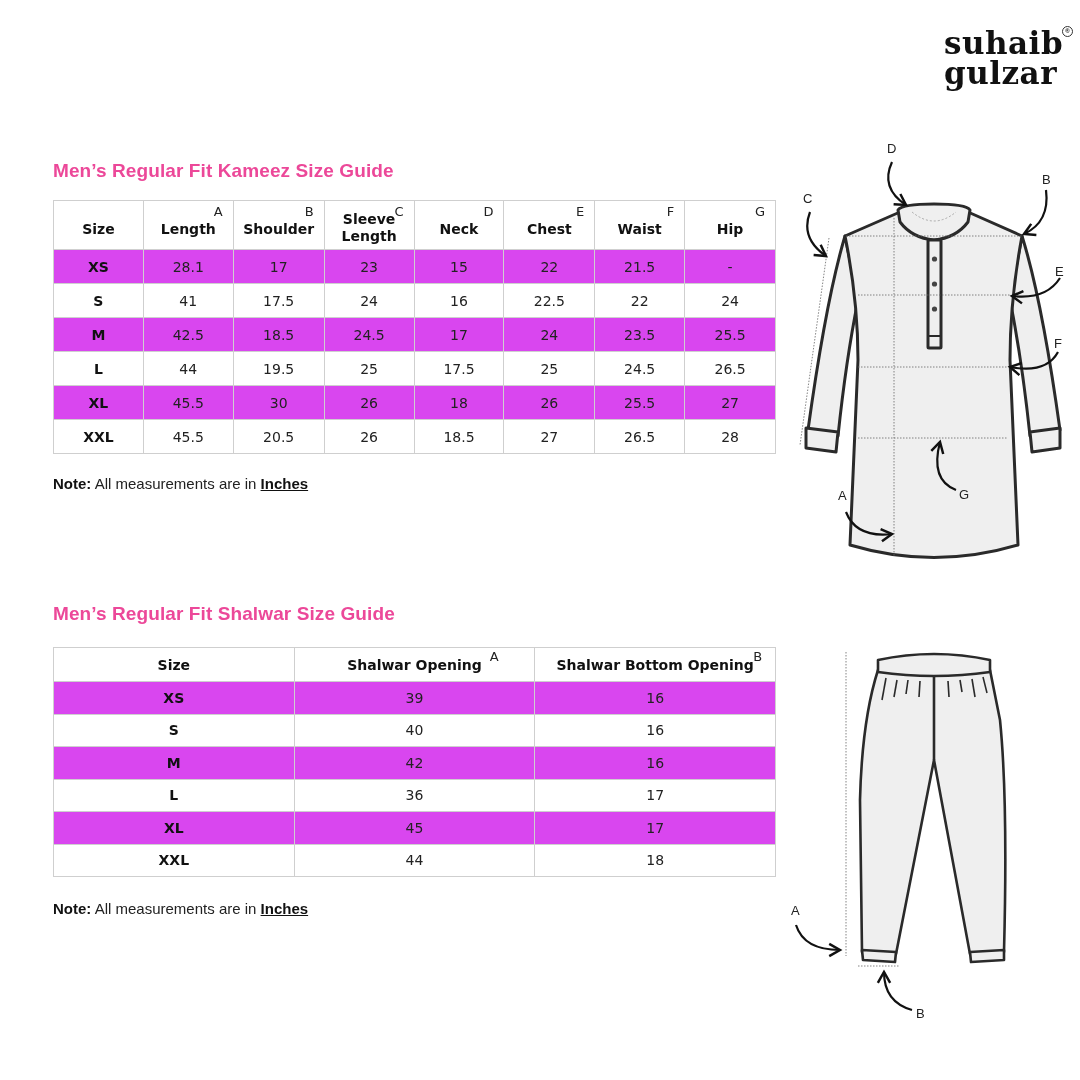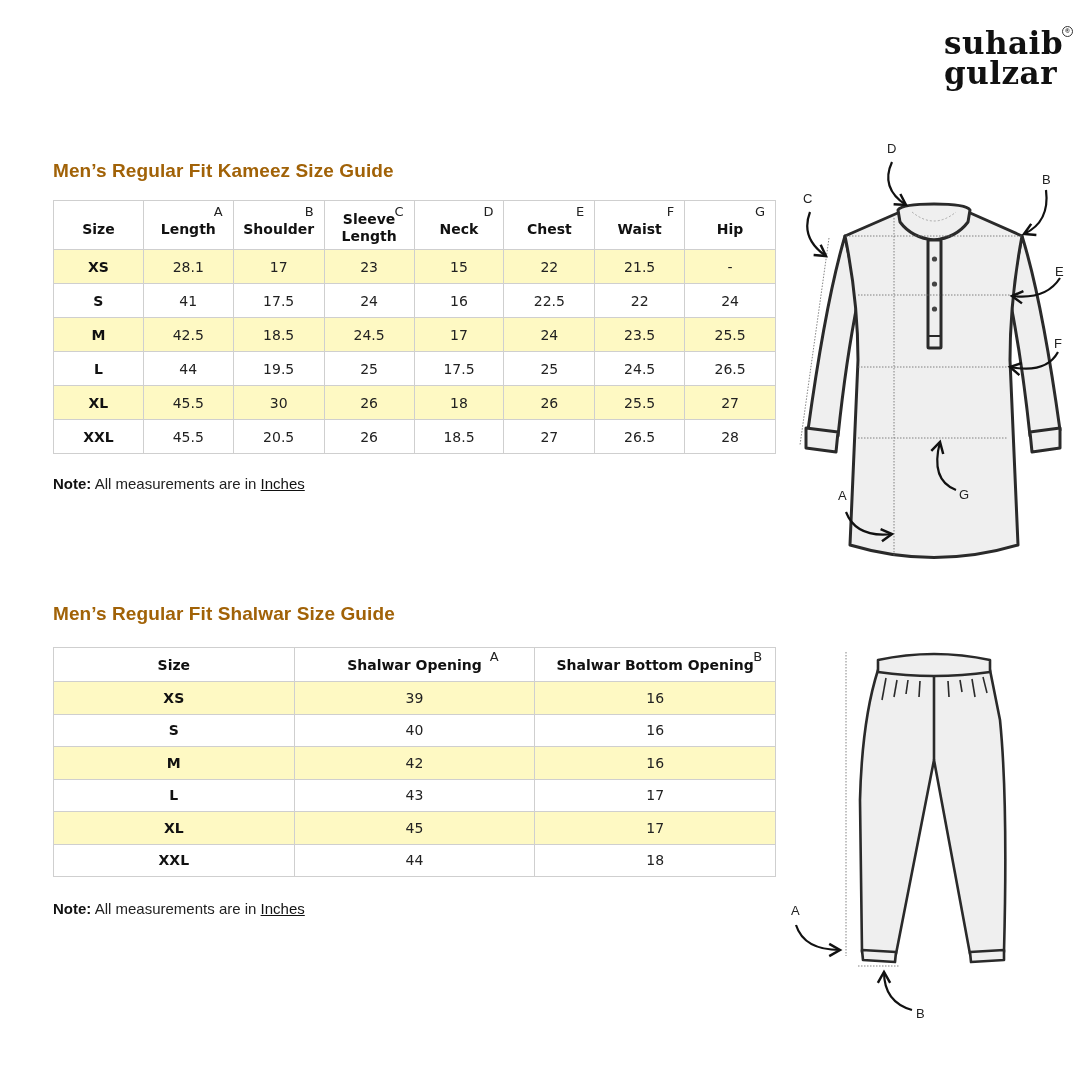--- a/index.html
+++ b/index.html
@@ -3,46 +3,46 @@
 <meta charset="utf-8">
 <style>
   * { box-sizing: border-box; margin: 0; padding: 0; }
   html, body { width: 1080px; height: 1080px; background: #ffffff; overflow: hidden; }
   body { position: relative; font-family: "DejaVu Sans", "Liberation Sans", sans-serif; color: #111; }
 
   .logo { position: absolute; left: 944px; top: 28px; width: 140px; font-family: "DejaVu Serif", "Liberation Serif", serif; font-weight: bold; color: #111; line-height: 30px; }
   .logo .l1, .logo .l2 { display: block; font-size: 31px; letter-spacing: 0.5px; }
   .logo .reg { position: absolute; left: 118px; top: -2px; width: 11px; height: 11px; border: 1px solid #333; border-radius: 50%; font-size: 6px; line-height: 9px; text-align: center; font-family: "Liberation Sans", sans-serif; }
 
-  .section-title { position: absolute; left: 53px; font-size: 19px; font-weight: bold; color: #a16207; font-family: "Liberation Sans", sans-serif; letter-spacing: 0.1px; }
+  .section-title { position: absolute; left: 53px; font-size: 19px; font-weight: bold; color: #ec4899; font-family: "Liberation Sans", sans-serif; letter-spacing: 0.1px; }
   #kameez-title { top: 160px; }
   #shalwar-title { top: 603px; text-align: center; }
 
   table.size { position: absolute; left: 53px; border-collapse: collapse; font-family: "DejaVu Sans", sans-serif; }
   table.size td, table.size th { border: 1px solid #cfcfcf; text-align: center; vertical-align: middle; position: relative; }
   table.size th { font-weight: bold; font-size: 14px; color: #111; background: #fff; }
   table.size td { font-size: 14px; color: #222; }
   table.size td.size-cell { font-weight: bold; color: #111; }
-  table.size tr.shade td { background: #fef9c3; }
+  table.size tr.shade td { background: #d946ef; }
   table.size tr.plain td { background: #ffffff; }
   .letter { position: absolute; top: 2px; right: 10px; font-weight: normal; font-size: 13px; color: #222; }
 
   #kameez-table { top: 200px; width: 723px; }
   #kameez-table th { height: 49px; line-height: 17px; }
   #kameez-table td { height: 34px; }
   #kameez-table th .hlabel { display: inline-block; padding-top: 8px; }
 
   #shalwar-table { top: 647px; width: 723px; }
   #shalwar-table th { height: 34px; }
   #shalwar-table td { height: 32.5px; }
   #shalwar-table .letter { top: 1px; right: auto; }
 
   .note { position: absolute; left: 53px; font-size: 15px; color: #222; font-family: "Liberation Sans", sans-serif; }
   .note b { color: #111; text-align: center; }
-  .note .unit { font-weight: normal; text-decoration: underline; text-decoration-thickness: 1px; color: #111; }
+  .note .unit { font-weight: bold; text-decoration: underline; text-decoration-thickness: 1px; color: #111; }
   #kameez-note { top: 475px; }
   #shalwar-note { top: 900px; }
 
   svg.illus { position: absolute; }
   .lbl { font-family: "Liberation Sans", sans-serif; font-size: 13px; fill: #222; }
 </style>
 </head>
 <body>
 
 <div class="logo">
@@ -222,21 +222,21 @@
     <td>40</td>
     <td>16</td>
   </tr>
   <tr class="shade">
     <td class="size-cell">M</td>
     <td>42</td>
     <td>16</td>
   </tr>
   <tr class="plain">
     <td class="size-cell">L</td>
-    <td>43</td>
+    <td>36</td>
     <td>17</td>
   </tr>
   <tr class="shade">
     <td class="size-cell">XL</td>
     <td>45</td>
     <td>17</td>
   </tr>
   <tr class="plain">
     <td class="size-cell">XXL</td>
     <td>44</td>

